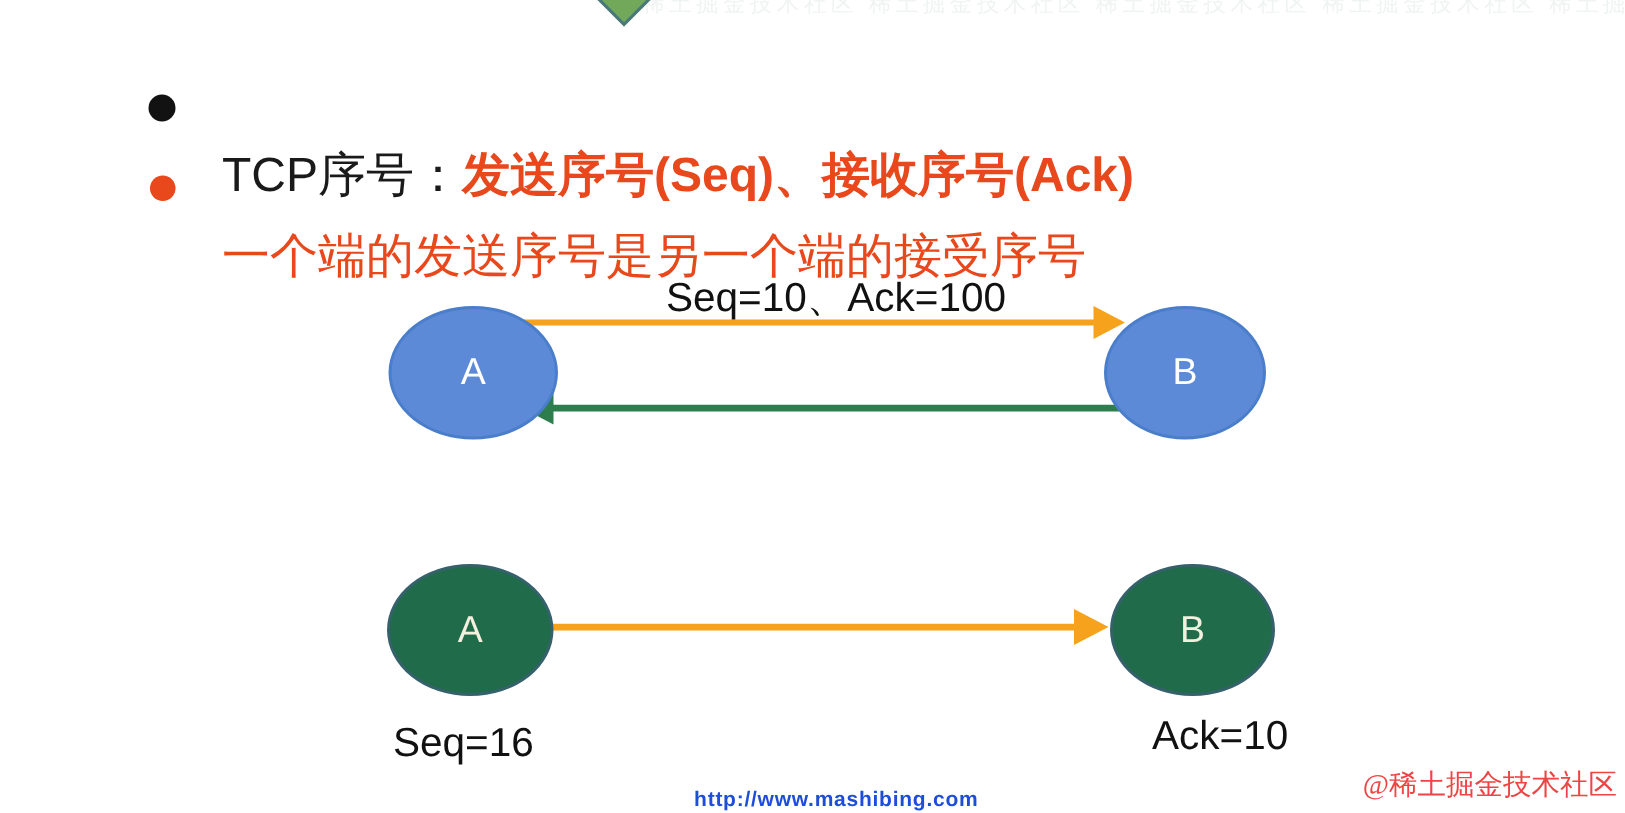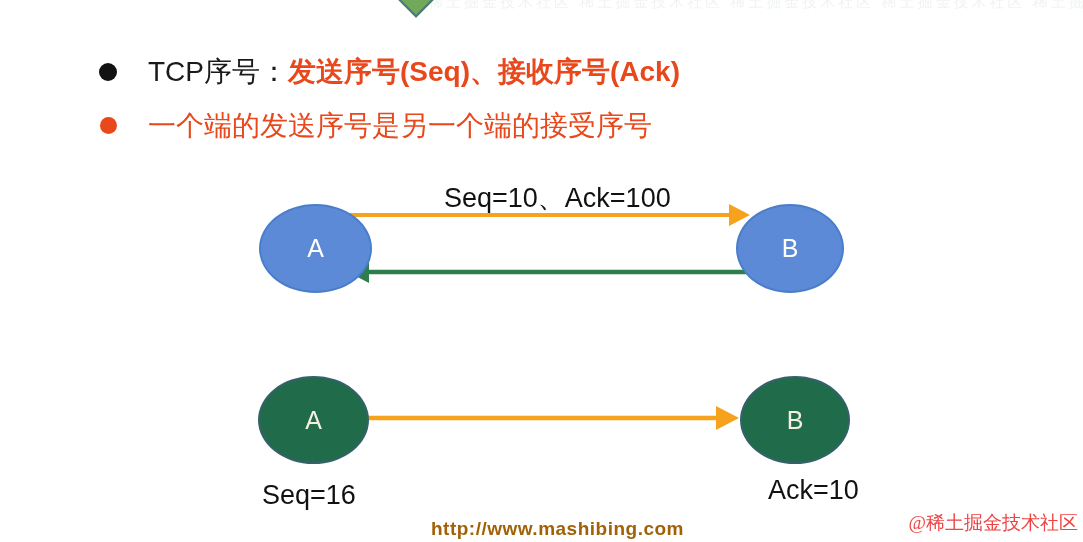--- a/index.html
+++ b/index.html
@@ -15,21 +15,21 @@
   }
   
   .diamond{
     position:absolute;left:400px;top:-21px;width:28px;height:28px;
     background:#72a85a;border:2px solid #49787c;transform:rotate(45deg);
   }
   
   .bullet-dot{position:absolute;border-radius:50%;}
   .dot-black{left:99px;top:63px;width:18px;height:18px;background:#121212;}
   .dot-red{left:100px;top:117px;width:17px;height:17px;background:#e8481c;}
-  .bullet-line{position:absolute;left:148px;font-size:28px;line-height:32px;color:#1a1a1a;white-space:nowrap;}
+  .bullet-line{position:absolute;left:148px;font-size:32px;line-height:32px;color:#1a1a1a;white-space:nowrap;margin-top:44px;}
   .bullet-line-1{top:56px;}
   .bullet-line-2{top:110px;font-weight:normal;color:#e8481c;}
   .hl{color:#e8481c;font-weight:bold;}
   
   svg.arrows{position:absolute;left:0;top:0;pointer-events:none;}
   
   .node{
     position:absolute;border-radius:50%;display:flex;align-items:center;justify-content:center;
     color:#ffffff;font-size:25px;
   }
@@ -42,21 +42,21 @@
   
   .dlabel{position:absolute;font-size:27px;color:#111111;white-space:nowrap;}
   .lbl-seq-top{left:444px;top:180px;text-align:center;}
   .lbl-seq-bottom{left:433px;top:293px;}
   .lbl-send{left:433px;top:373px;font-size:28px;}
   .lbl-seq10{left:262px;top:480px;}
   .lbl-ack10{left:768px;top:475px;}
   
   .footer-url{
     position:absolute;left:0;right:0;bottom:2px;text-align:center;padding-left:32px;
-    font-size:19px;font-weight:bold;color:#a16207;letter-spacing:0.5px;
+    font-size:14px;font-weight:bold;color:#1d4ed8;letter-spacing:0.5px;
   }
   .corner-watermark{
     position:absolute;right:5px;bottom:6px;font-size:19px;color:#ef4444;
     font-family:"Liberation Serif","DejaVu Serif",serif;white-space:nowrap;
   }
 </style>
 </head>
 <body>
 
 <div class="canvas">

